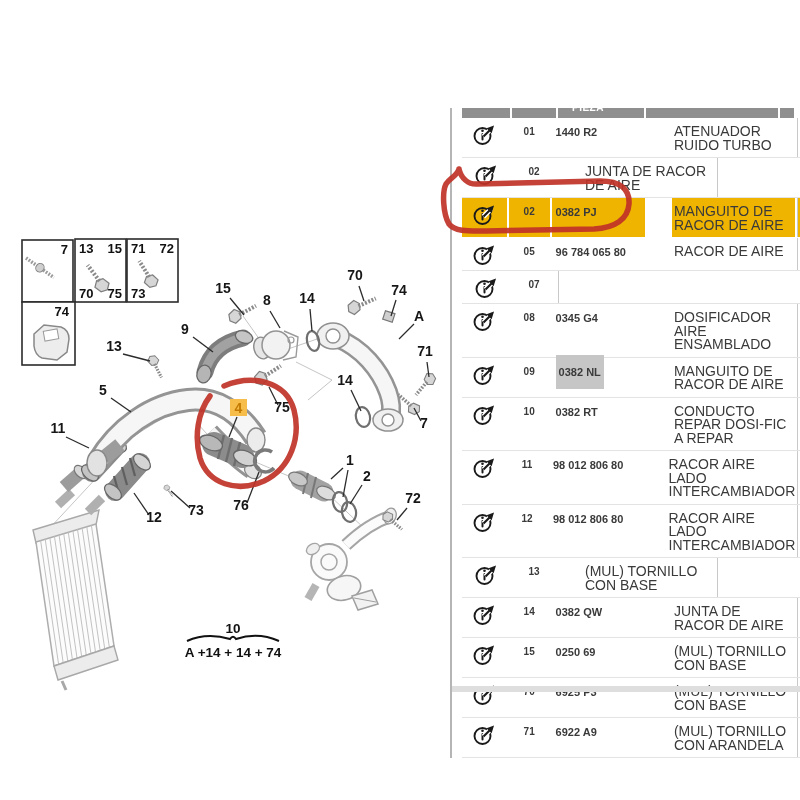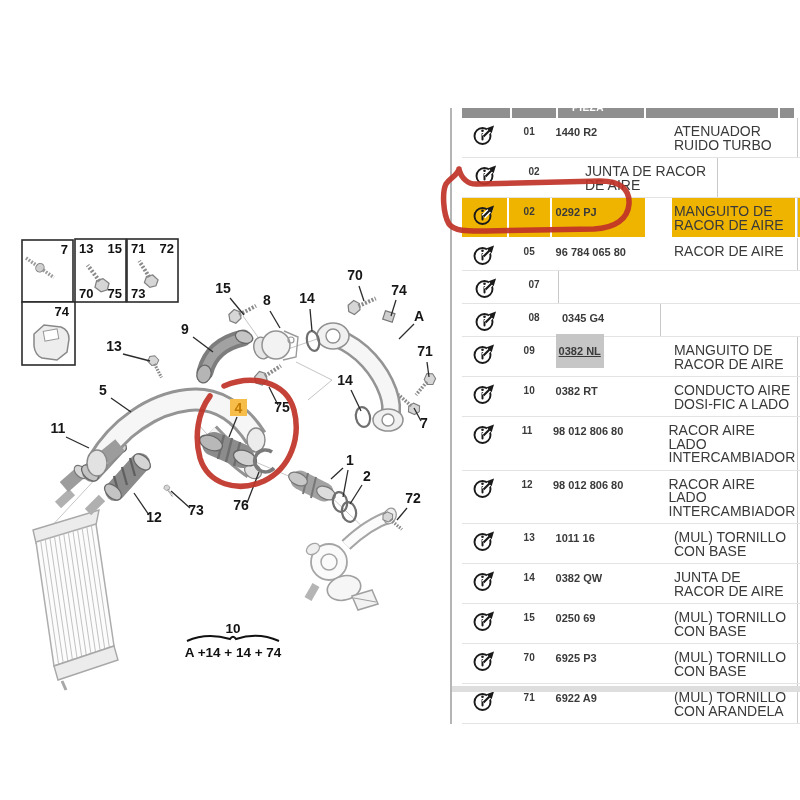--- a/index.html
+++ b/index.html
@@ -20,21 +20,21 @@
     font-size:10px;font-weight:bold;letter-spacing:.5px;white-space:nowrap;
   }
   .w-icon{width:48px}.w-num{width:44px}.w-code{width:86px}.w-desc{width:132px}.w-sliver{width:14px}
   .row{display:flex;gap:2px;border-bottom:1px solid #e3e3e3;background:#fff;}
   .row .cell{background:transparent;box-sizing:border-box;}
   .row.hl .cell{background:var(--hl-row,#efb400);}
   .row.hl{border-bottom-color:#fff;}
   .c-icon{width:48px;display:flex;justify-content:center;align-items:flex-start;padding-top:6px;padding-bottom:4px;}
   .c-num{width:44px;text-align:center;padding:8px 0 5px;font-size:10px;font-weight:bold;color:#3a3a3a;}
   .c-code{width:100px;padding:8px 0 5px 4px;font-size:11px;font-weight:bold;color:#3a3a3a;white-space:nowrap;}
-  .c-code .sel{background:var(--code-sel,#c6c6c6);padding:11px 3px;text-decoration:underline;}
+  .c-code .sel{background:var(--code-sel,#c6c6c6);padding:11px 3px;}
   .c-desc{width:132px;padding:7px 0 5px 2px;font-size:14px;font-weight:normal;color:#3a3a3a;line-height:13.5px;margin-left:25px;}
   .c-sliver{width:14px;border-left:1px solid #c9c9c9;}
   .table-bottom{position:absolute;left:452px;top:686px;width:348px;height:6px;background:#dedede;z-index:2;}
   
   #diagram{position:absolute;left:0;top:0;z-index:1;}
   .plabel{font-family:"Liberation Sans",sans-serif;font-weight:bold;font-size:14px;fill:#161616;}
   .legnum{font-family:"Liberation Sans",sans-serif;font-weight:bold;font-size:13px;fill:#111;}
   .formula{font-family:"Liberation Sans",sans-serif;font-weight:bold;font-size:13.5px;fill:#111;}
   .tube-o{fill:none;stroke:#949494;}
   .tube-i{fill:none;stroke:#f6f6f6;}
@@ -328,21 +328,21 @@
       <svg width="22" height="22" viewBox="0 0 22 22">
         <circle cx="9.5" cy="12" r="8" fill="none" stroke="#1a1a1a" stroke-width="1.9"></circle>
         <rect x="8.5" y="9" width="2" height="7.5" rx="1" fill="#1a1a1a"></rect>
         <circle cx="9.5" cy="6.8" r="1.3" fill="#1a1a1a"></circle>
         <line x1="10.5" y1="12.5" x2="18" y2="5" stroke="#ffffff" stroke-width="5"></line>
         <line x1="10.5" y1="12.5" x2="16.5" y2="6.5" stroke="#1a1a1a" stroke-width="2.2"></line>
         <polygon points="13.5,4.2 21,1.5 18.6,9.2" fill="#1a1a1a"></polygon>
       </svg>
     </div>
     <div class="cell c-num">02</div>
-    <div class="cell c-code"><span>0292 PJ</span></div>
+    <div class="cell c-code"><span>0382 PJ</span></div>
     <div class="cell c-desc">MANGUITO DE RACOR DE AIRE</div>
     <div class="cell c-sliver"></div>
   </div>
 
   <div class="row">
     <div class="cell c-icon">
       <svg width="22" height="22" viewBox="0 0 22 22">
         <circle cx="9.5" cy="12" r="8" fill="none" stroke="#1a1a1a" stroke-width="1.9"></circle>
         <rect x="8.5" y="9" width="2" height="7.5" rx="1" fill="#1a1a1a"></rect>
         <circle cx="9.5" cy="6.8" r="1.3" fill="#1a1a1a"></circle>
@@ -378,20 +378,21 @@
         <circle cx="9.5" cy="12" r="8" fill="none" stroke="#1a1a1a" stroke-width="1.9"></circle>
         <rect x="8.5" y="9" width="2" height="7.5" rx="1" fill="#1a1a1a"></rect>
         <circle cx="9.5" cy="6.8" r="1.3" fill="#1a1a1a"></circle>
         <line x1="10.5" y1="12.5" x2="18" y2="5" stroke="#ffffff" stroke-width="5"></line>
         <line x1="10.5" y1="12.5" x2="16.5" y2="6.5" stroke="#1a1a1a" stroke-width="2.2"></line>
         <polygon points="13.5,4.2 21,1.5 18.6,9.2" fill="#1a1a1a"></polygon>
       </svg>
     </div>
     <div class="cell c-num">08</div>
     <div class="cell c-code"><span>0345 G4</span></div>
+    <div class="cell c-desc">DOSIFICADOR AIRE ENSAMBLADO</div>
     <div class="cell c-sliver"></div>
   </div>
 
   <div class="row">
     <div class="cell c-icon">
       <svg width="22" height="22" viewBox="0 0 22 22">
         <circle cx="9.5" cy="12" r="8" fill="none" stroke="#1a1a1a" stroke-width="1.9"></circle>
         <rect x="8.5" y="9" width="2" height="7.5" rx="1" fill="#1a1a1a"></rect>
         <circle cx="9.5" cy="6.8" r="1.3" fill="#1a1a1a"></circle>
         <line x1="10.5" y1="12.5" x2="18" y2="5" stroke="#ffffff" stroke-width="5"></line>
@@ -411,21 +412,21 @@
         <circle cx="9.5" cy="12" r="8" fill="none" stroke="#1a1a1a" stroke-width="1.9"></circle>
         <rect x="8.5" y="9" width="2" height="7.5" rx="1" fill="#1a1a1a"></rect>
         <circle cx="9.5" cy="6.8" r="1.3" fill="#1a1a1a"></circle>
         <line x1="10.5" y1="12.5" x2="18" y2="5" stroke="#ffffff" stroke-width="5"></line>
         <line x1="10.5" y1="12.5" x2="16.5" y2="6.5" stroke="#1a1a1a" stroke-width="2.2"></line>
         <polygon points="13.5,4.2 21,1.5 18.6,9.2" fill="#1a1a1a"></polygon>
       </svg>
     </div>
     <div class="cell c-num">10</div>
     <div class="cell c-code"><span>0382 RT</span></div>
-    <div class="cell c-desc">CONDUCTO AIRE DOSI-FIC A LADO</div>
+    <div class="cell c-desc">CONDUCTO REPAR DOSI-FIC A REPAR</div>
     <div class="cell c-sliver"></div>
   </div>
 
   <div class="row">
     <div class="cell c-icon">
       <svg width="22" height="22" viewBox="0 0 22 22">
         <circle cx="9.5" cy="12" r="8" fill="none" stroke="#1a1a1a" stroke-width="1.9"></circle>
         <rect x="8.5" y="9" width="2" height="7.5" rx="1" fill="#1a1a1a"></rect>
         <circle cx="9.5" cy="6.8" r="1.3" fill="#1a1a1a"></circle>
         <line x1="10.5" y1="12.5" x2="18" y2="5" stroke="#ffffff" stroke-width="5"></line>
@@ -461,21 +462,20 @@
       <svg width="22" height="22" viewBox="0 0 22 22">
         <circle cx="9.5" cy="12" r="8" fill="none" stroke="#1a1a1a" stroke-width="1.9"></circle>
         <rect x="8.5" y="9" width="2" height="7.5" rx="1" fill="#1a1a1a"></rect>
         <circle cx="9.5" cy="6.8" r="1.3" fill="#1a1a1a"></circle>
         <line x1="10.5" y1="12.5" x2="18" y2="5" stroke="#ffffff" stroke-width="5"></line>
         <line x1="10.5" y1="12.5" x2="16.5" y2="6.5" stroke="#1a1a1a" stroke-width="2.2"></line>
         <polygon points="13.5,4.2 21,1.5 18.6,9.2" fill="#1a1a1a"></polygon>
       </svg>
     </div>
     <div class="cell c-num">13</div>
-    <div class="cell c-code"><span>1011 16</span></div>
     <div class="cell c-desc">(MUL) TORNILLO CON BASE</div>
     <div class="cell c-sliver"></div>
   </div>
 
   <div class="row">
     <div class="cell c-icon">
       <svg width="22" height="22" viewBox="0 0 22 22">
         <circle cx="9.5" cy="12" r="8" fill="none" stroke="#1a1a1a" stroke-width="1.9"></circle>
         <rect x="8.5" y="9" width="2" height="7.5" rx="1" fill="#1a1a1a"></rect>
         <circle cx="9.5" cy="6.8" r="1.3" fill="#1a1a1a"></circle>

